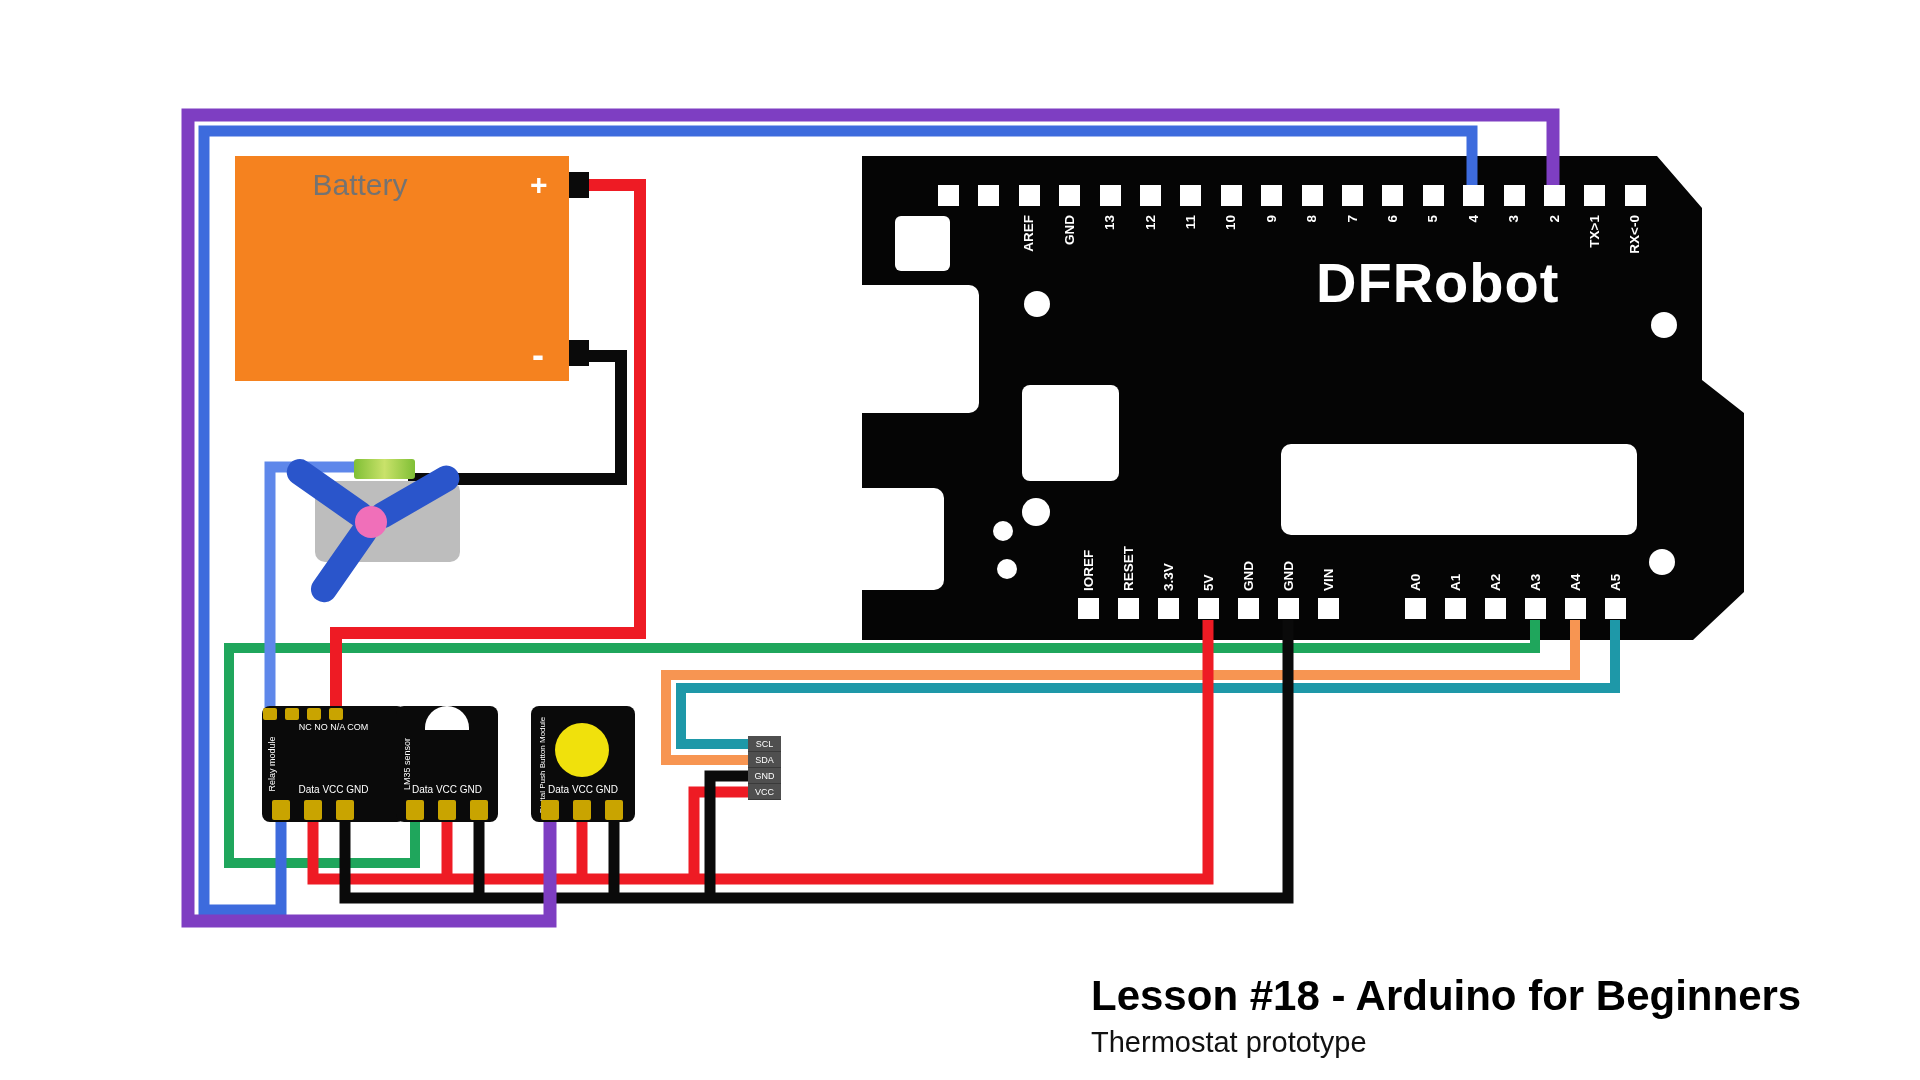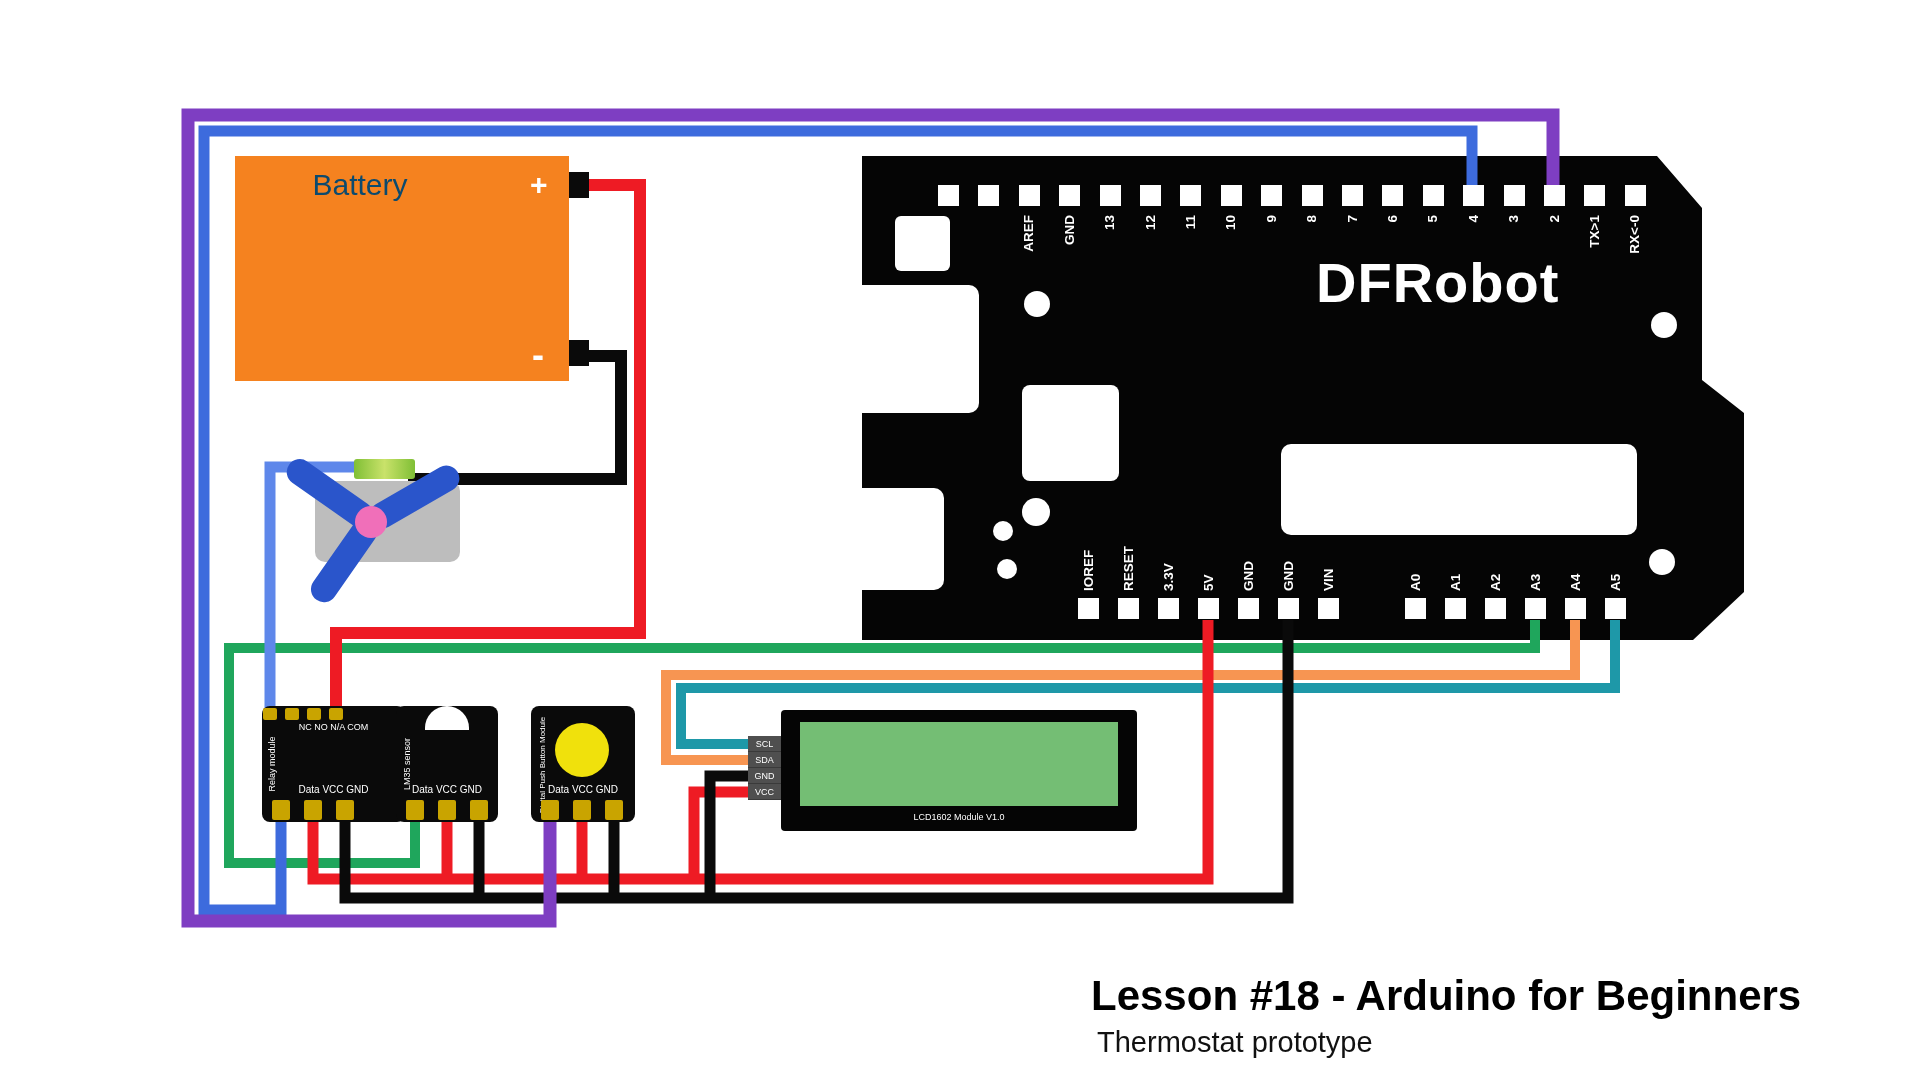--- a/index.html
+++ b/index.html
@@ -11,21 +11,21 @@
   #board-details{position:absolute;left:0;top:0;width:1920px;height:1080px;z-index:3;pointer-events:none;}
   #components{position:absolute;left:0;top:0;width:1920px;height:1080px;z-index:4;}
   #titles{position:absolute;left:0;top:0;width:1920px;height:1080px;z-index:5;}
   .wc{position:absolute;background:#ffffff;}
   .circle{border-radius:50%;}
   .pin{position:absolute;width:21px;height:21px;background:#ffffff;}
   .pin-label{position:absolute;width:70px;height:16px;line-height:16px;font-size:13.5px;font-weight:bold;color:#ffffff;transform:rotate(-90deg);white-space:nowrap;}
   .brand{position:absolute;left:1316px;top:250px;font-size:56px;font-weight:bold;color:#ffffff;letter-spacing:1px;}
   
   .battery{position:absolute;left:235px;top:156px;width:334px;height:225px;background:#F5821F;}
-  .battery-label{position:absolute;left:235px;top:168px;width:250px;text-align:center;font-size:30px;color:#0c4a6e;}
+  .battery-label{position:absolute;left:235px;top:168px;width:250px;text-align:center;font-size:30px;color:#737373;}
   .battery-terminal{position:absolute;width:20px;height:26px;background:#0a0a0a;}
   .battery-sign{position:absolute;color:#ffffff;font-weight:bold;}
   
   .fan-body{position:absolute;left:315px;top:481px;width:145px;height:81px;background:#BDBDBD;border-radius:10px;}
   .fan-strip{position:absolute;left:354px;top:459px;width:61px;height:20px;border-radius:3px;
              background:linear-gradient(90deg,#7FBF35,#C9E26A 50%,#7FBF35);}
   .fan-sign{position:absolute;font-size:15px;font-weight:bold;}
   .fan-blade{position:absolute;left:371px;top:509px;width:100px;height:26px;background:#2A55CB;border-radius:13px;transform-origin:0 50%;}
   .fan-hub{position:absolute;left:355px;top:506px;width:32px;height:32px;background:#F06FB9;border-radius:50%;}
   
@@ -36,21 +36,21 @@
   .dome{position:absolute;background:#ffffff;border-radius:22px 22px 0 0;}
   .push-button{position:absolute;background:#F0E10C;border-radius:50%;}
   
   .lcd-frame{position:absolute;left:781px;top:710px;width:356px;height:121px;background:#050505;border-radius:4px;}
   .lcd-screen{position:absolute;left:19px;top:12px;width:318px;height:84px;background:#74BE74;}
   .lcd-name{position:absolute;left:0;top:102px;width:100%;text-align:center;color:#ffffff;font-size:9px;}
   #lcd-pins{position:absolute;left:748px;top:736px;width:33px;background:#4F4F4F;}
   .lcd-pin-row{width:33px;height:16px;line-height:16px;font-size:9px;color:#ffffff;text-align:center;border-bottom:1px solid #3a3a3a;box-sizing:border-box;}
   
   .lesson-title{position:absolute;left:1091px;top:972px;font-size:42px;font-weight:bold;color:#000000;text-align:center;}
-  .lesson-subtitle{position:absolute;left:1091px;top:1026px;font-size:29px;color:#111111;margin-left:6px;}
+  .lesson-subtitle{position:absolute;left:1091px;top:1026px;font-size:29px;color:#111111;}
 </style>
 </head>
 <body>
 
 <div id="diagram">
 
   <svg id="board-svg" class="layer" width="1920" height="1080">
     <polygon points="862,156 1657,156 1702,208 1702,380 1744,413 1744,592 1693,640 862,640" fill="#050505"></polygon>
   </svg>
 
@@ -190,24 +190,20 @@
 
     <div class="module" style="left:531px;top:706px;width:104px;height:116px;">
       <div class="push-button" style="left:24px;top:17px;width:54px;height:54px;"></div>
       <div class="vlabel" style="left:-44px;top:54px;width:112px;height:10px;font-size:8px;">Digital Push Button Module</div>
       <div class="mod-label" style="top:78px;font-size:10px;">Data VCC GND</div>
       <div class="gold-pin" style="left:10px;top:94px;width:18px;height:20px;"></div>
       <div class="gold-pin" style="left:42px;top:94px;width:18px;height:20px;"></div>
       <div class="gold-pin" style="left:74px;top:94px;width:18px;height:20px;"></div>
     </div>
 
-    <div class="lcd-frame">
-      <div class="lcd-screen"></div>
-      <div class="lcd-name">LCD1602 Module V1.0</div>
-    </div>
     <div id="lcd-pins">
         <div class="lcd-pin-row">SCL</div>
         <div class="lcd-pin-row">SDA</div>
         <div class="lcd-pin-row">GND</div>
         <div class="lcd-pin-row">VCC</div>
       </div>
 
   </div>
 
   <div id="titles">

